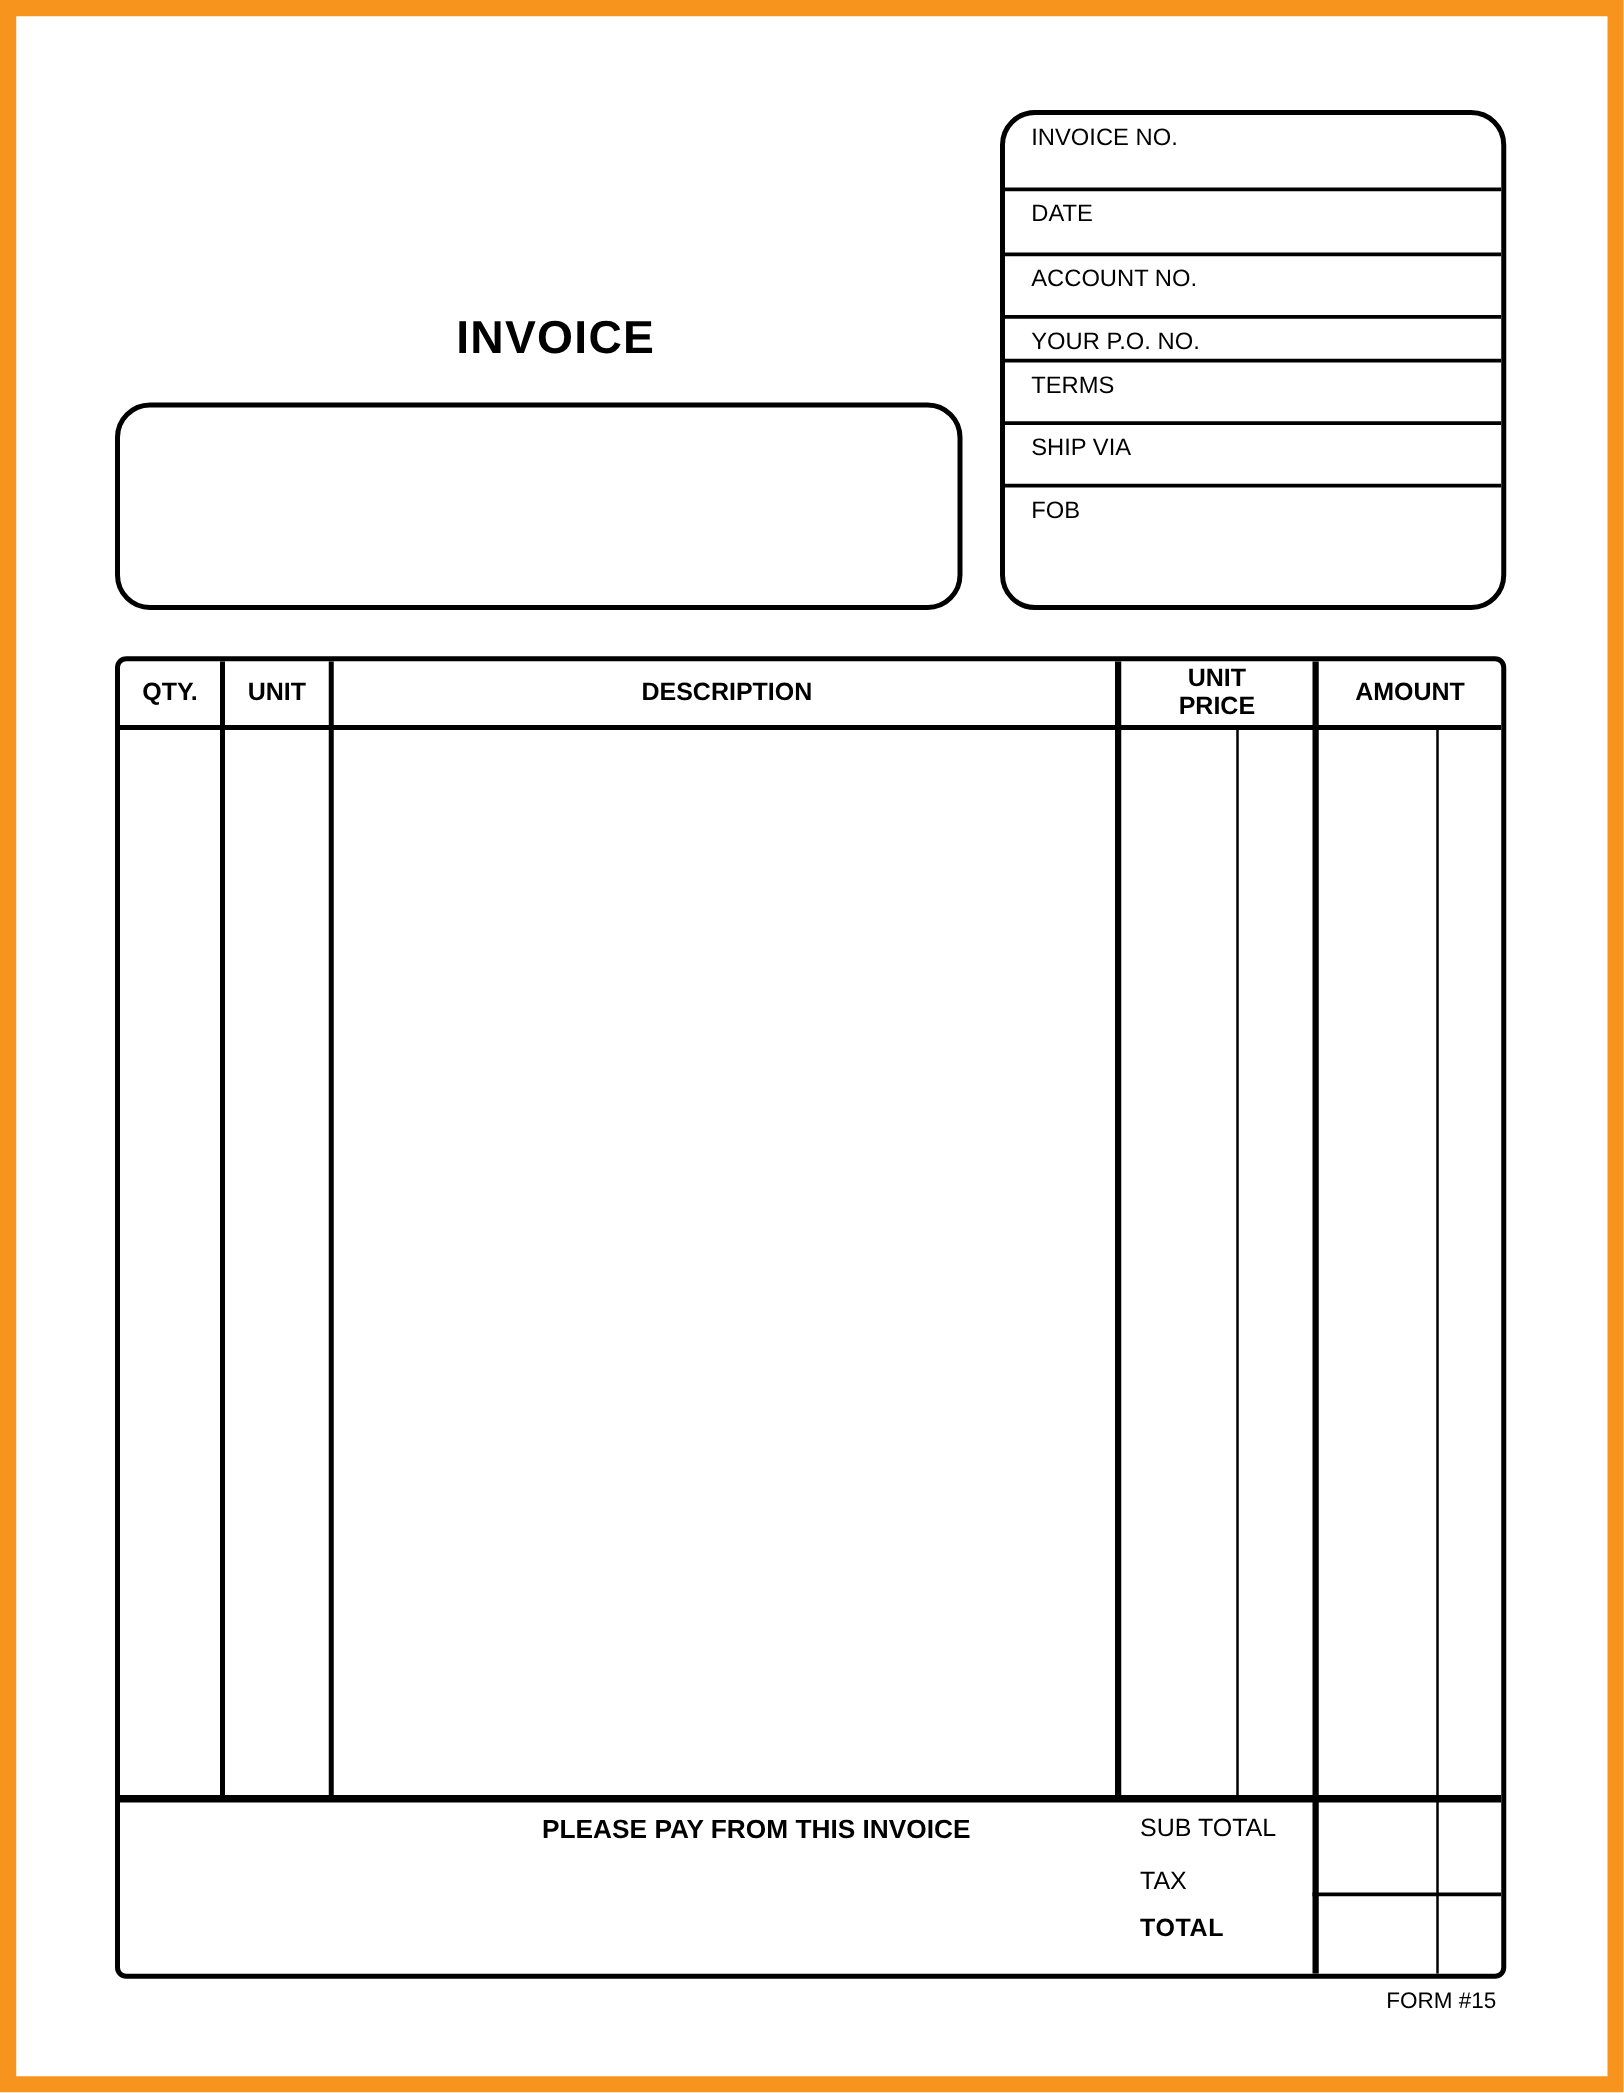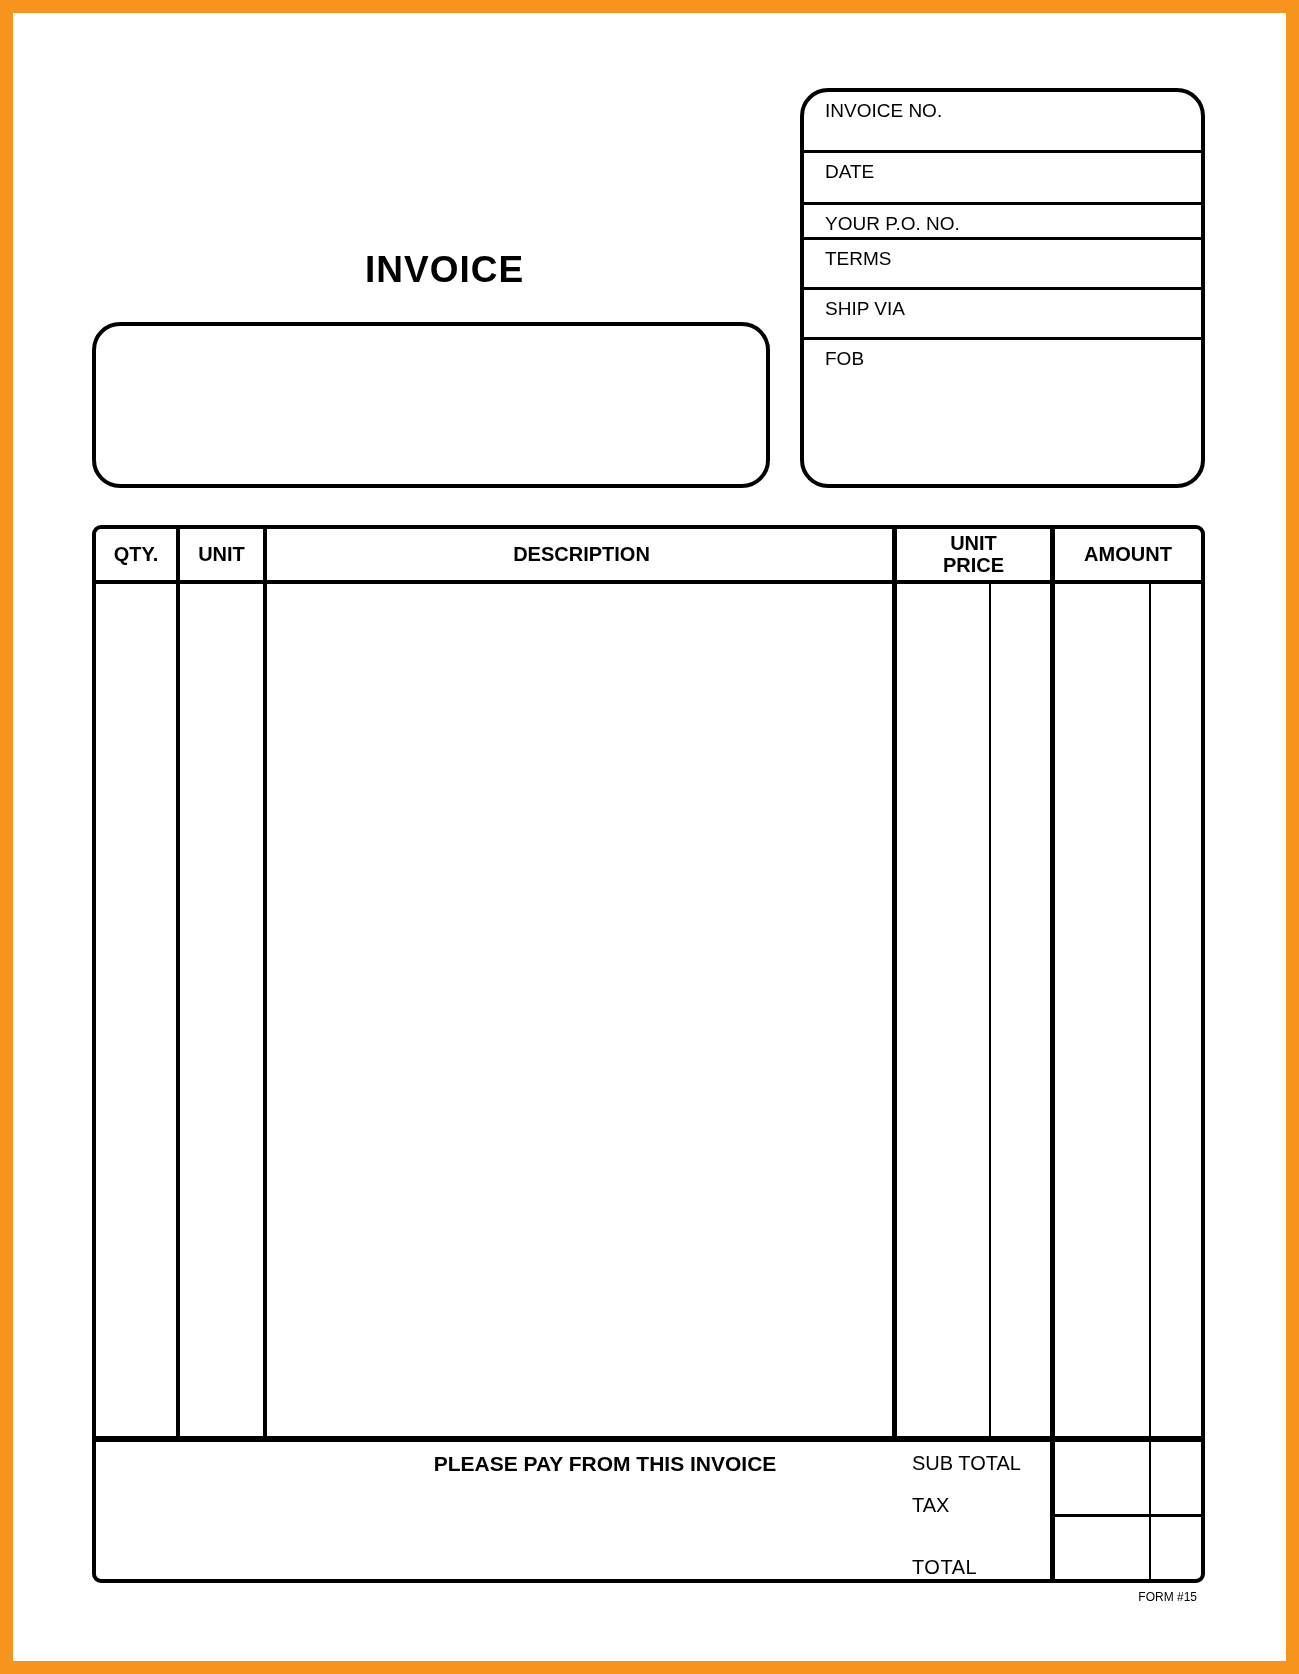--- a/index.html
+++ b/index.html
@@ -67,42 +67,45 @@
 
   .footer-message {
     position: absolute; left: 0; top: 924px; width: 954px;
     text-align: center;
     font-weight: bold; font-size: 21px; line-height: 1; margin-left: 32px;
   }
   .totals-label {
     position: absolute; left: 816px;
     font-size: 20px; line-height: 1; white-space: nowrap;
   }
-  .totals-label.bold { font-weight: normal; letter-spacing: 0.5px; margin-top: 24px; }
+  .totals-label.bold { font-weight: bold; letter-spacing: 0.5px; }
 
   .form-number {
     position: absolute; right: 89px; top: 1578px;
-    font-size: 12px; line-height: 1;
+    font-size: 18px; line-height: 1;
   }
 </style>
 </head>
 <body>
 
 <div class="page">
 
   <div class="page-title">INVOICE</div>
 
   <div class="address-box"></div>
 
   <div class="info-box">
     <div class="info-row" style="height:58px">
       <span class="info-label">INVOICE NO.</span>
     </div>
     <div class="info-row" style="height:52px">
       <span class="info-label">DATE</span>
+    </div>
+    <div class="info-row" style="height:50px">
+      <span class="info-label">ACCOUNT NO.</span>
     </div>
     <div class="info-row" style="height:35px">
       <span class="info-label">YOUR P.O. NO.</span>
     </div>
     <div class="info-row" style="height:50px">
       <span class="info-label">TERMS</span>
     </div>
     <div class="info-row" style="height:50px">
       <span class="info-label">SHIP VIA</span>
     </div>

